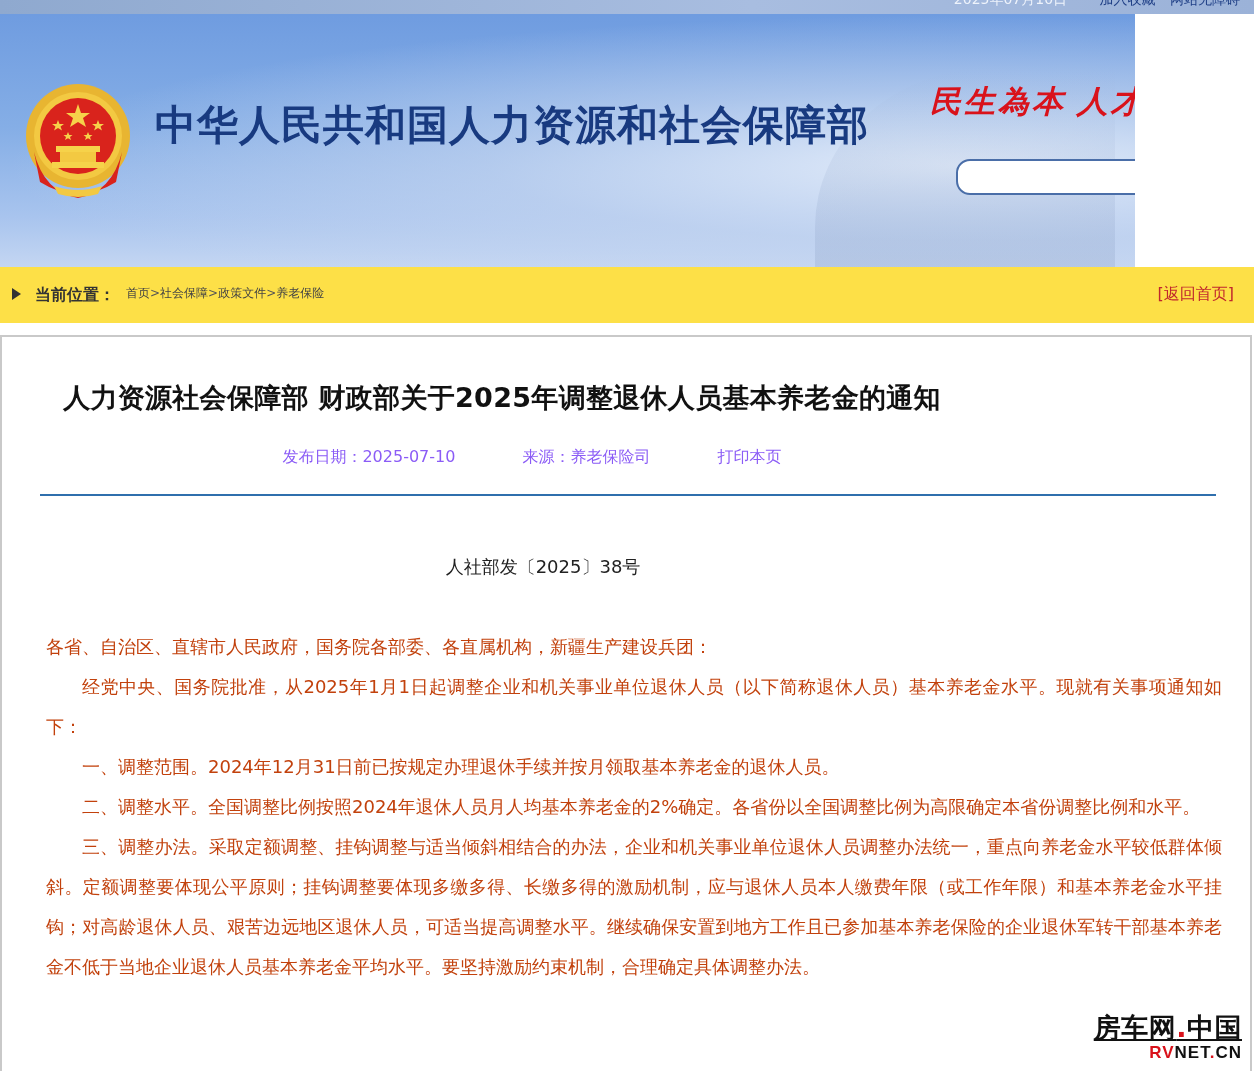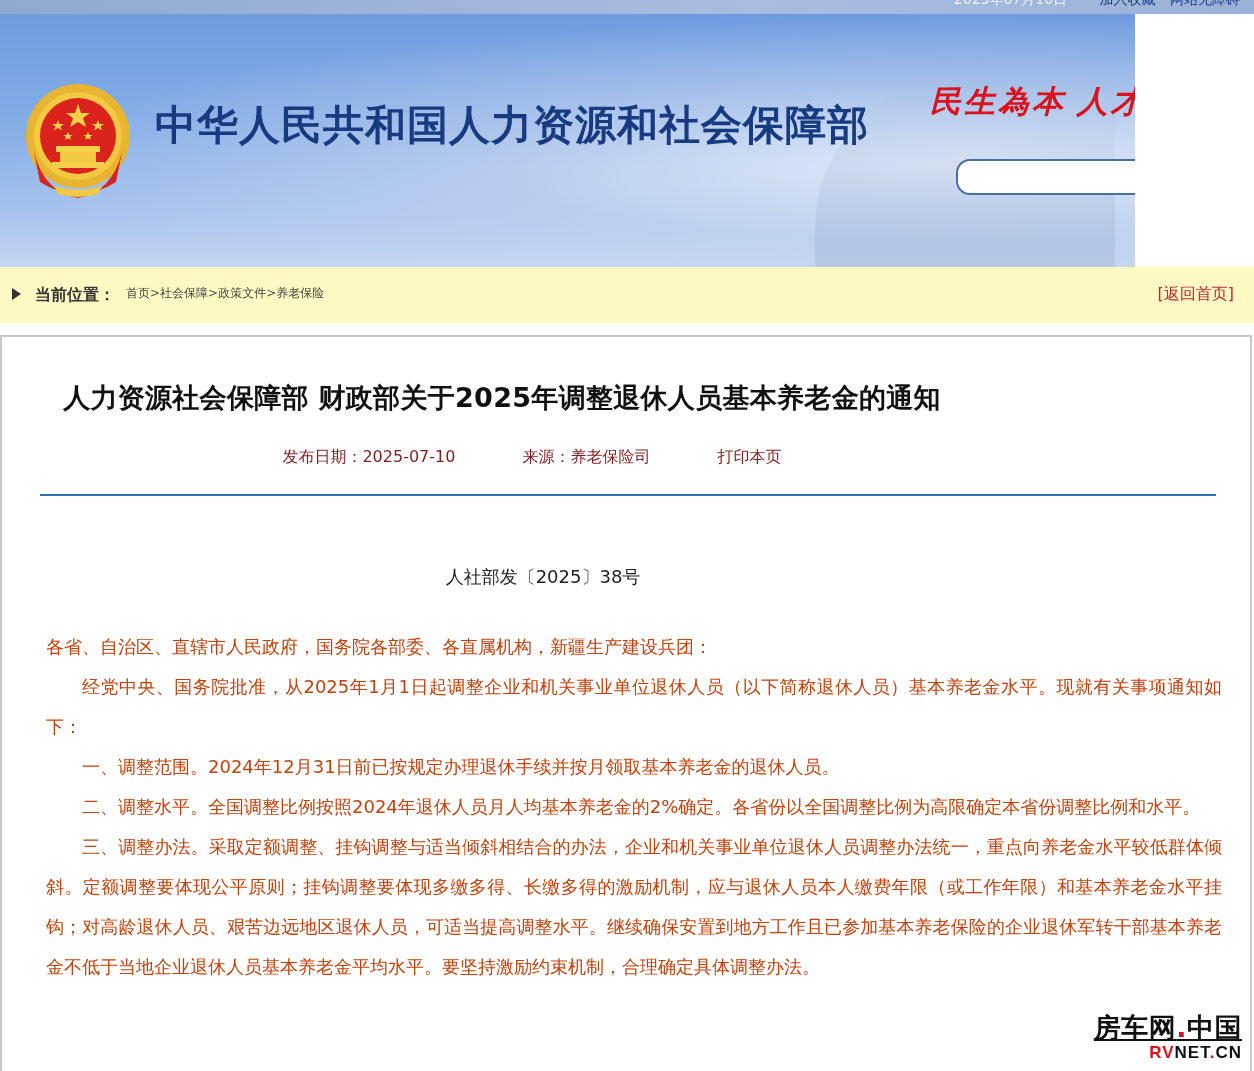--- a/index.html
+++ b/index.html
@@ -53,21 +53,21 @@
   }
   .search-input {
     position: absolute; left: 10px; top: 6px; width: 190px; height: 20px;
     border: none; outline: none; background: transparent; font-size: 14px;
   }
   .search-icon { position: absolute; right: 6px; top: 5px; width: 22px; height: 22px; cursor: pointer; }
 
   
   .crumb-bar {
     position: absolute; left: 0; top: 267px; width: 1254px; height: 56px;
-    background: #fef9c3;
+    background: #fde047;
   }
   .crumb-arrow {
     position: absolute; left: 12px; top: 21px; width: 0; height: 0;
     border-top: 6px solid transparent; border-bottom: 6px solid transparent; border-left: 9px solid #333;
   }
   .crumb-label { position: absolute; left: 35px; top: 18px; font-size: 16px; font-weight: bold; color: #333; }
   .crumb-path { position: absolute; left: 126px; top: 18px; font-size: 12px; color: #444; white-space: nowrap; }
   .crumb-path a { color: #444; text-decoration: none; }
   .crumb-path .sep { color: #555; }
   .back-home { position: absolute; right: 20px; top: 17px; font-size: 16px; color: #c0272d; text-decoration: none; }
@@ -76,31 +76,31 @@
   .panel {
     position: absolute; left: 0; top: 335px; width: 1252px; height: 760px;
     border: 2px solid #c9c9c9; border-bottom: none; background: #fff;
   }
   .article-title {
     position: absolute; left: 0; top: 43px; width: 1000px; text-align: center;
     font-size: 27px; font-weight: bold; color: #111; letter-spacing: 0.3px;
   }
   .meta {
     position: absolute; left: 0; top: 110px; width: 1048px; text-align: center;
-    font-size: 16px; color: #7f1d1d; white-space: nowrap; padding-left: 12px;
+    font-size: 16px; color: #8b5cf6; white-space: nowrap; padding-left: 12px;
   }
   .meta span { display: inline-block; }
   .meta .m-date { margin-right: 62px; }
   .meta .m-source { margin-right: 62px; }
   .meta .m-print { cursor: pointer; }
   .rule {
     position: absolute; left: 38px; top: 157px; width: 1176px; height: 2px; background: #2f6fad;
   }
   .doc-no {
-    position: absolute; left: 0; top: 228px; width: 1082px; text-align: center;
+    position: absolute; left: 0; top: 218px; width: 1082px; text-align: center;
     font-size: 18px; color: #222;
   }
   .body-text {
     position: absolute; left: 44px; top: 290px; width: 1176px;
     font-size: 18px; line-height: 40px; color: #c2410c; text-align: justify;
   }
   .body-text p { margin: 0; }
   .body-text p.indent { text-indent: 2em; }
 
   

